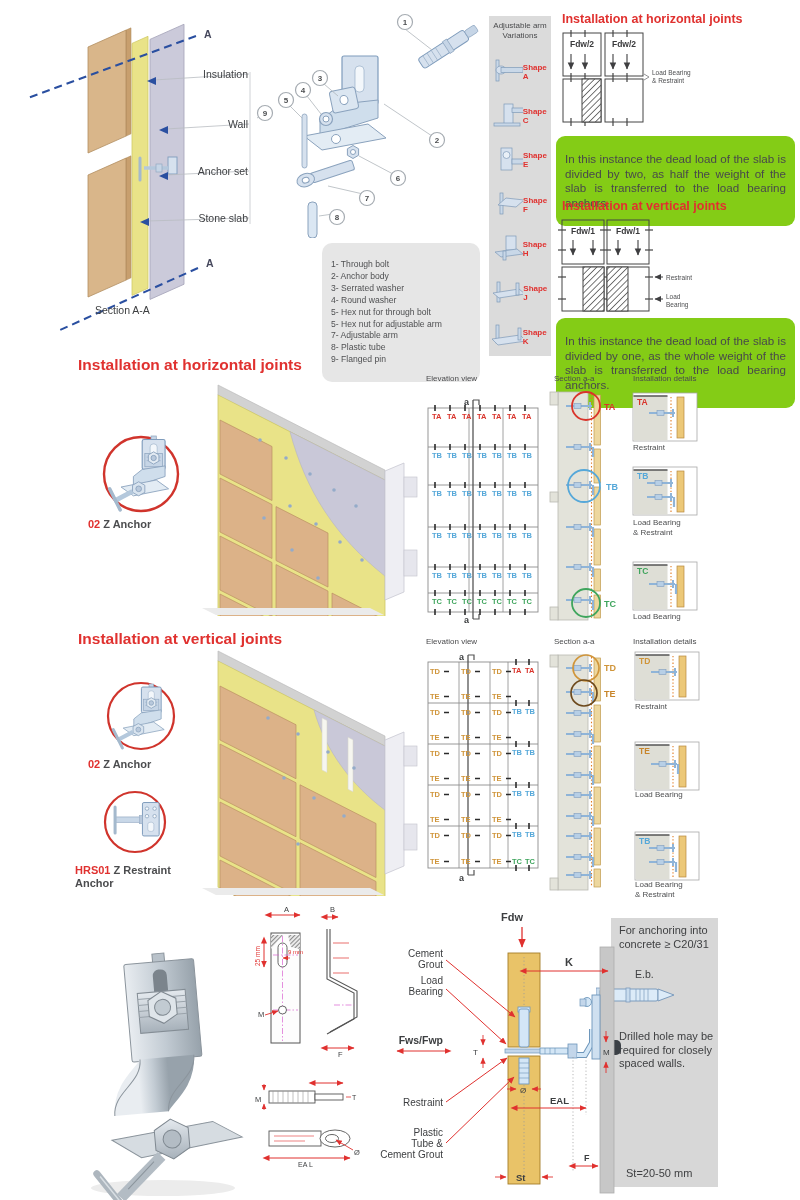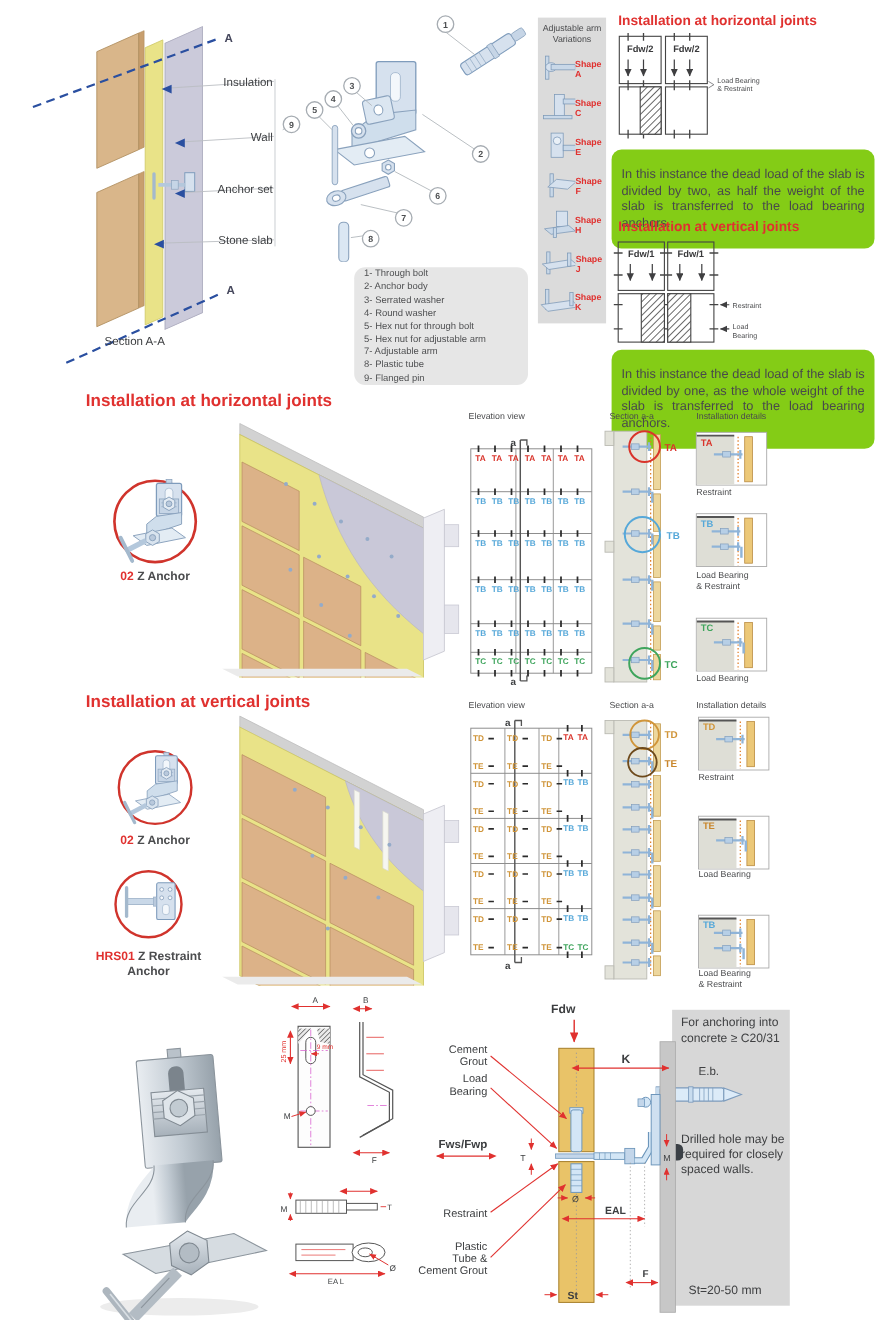--- a/index.html
+++ b/index.html
@@ -5,29 +5,29 @@
   html,body{margin:0;padding:0;background:#fff;}
   #page{position:relative;width:800px;height:1200px;background:#fff;overflow:hidden;
         font-family:"Liberation Sans",sans-serif;}
   .abs{position:absolute;}
   svg text{font-family:"Liberation Sans",sans-serif;}
   .redhead{color:#e0312f;font-weight:bold;}
   .h-small{font-size:12.5px;}
   .h-big{font-size:15.5px;}
   .gbox{background:#84cc16;border-radius:9px;padding:16px 9px;font-size:11.6px;
         line-height:14.6px;color:#48494b;text-align:justify;}
-  .partsbox{background:#e6e6e6;border-radius:10px;padding:0 9px;font-size:8.6px;
+  .partsbox{background:#e6e6e6;border-radius:10px;padding:16px 9px;font-size:8.6px;
         line-height:11.9px;color:#4f5052;}
   .armpanel{background:#dbdbdb;display:flex;flex-direction:column;align-items:center;
         justify-content:space-between;padding:5px 0 6px 0;box-sizing:border-box;}
   .armtitle{font-size:8px;color:#4a4b4d;text-align:center;line-height:9.5px;}
   .armshape{display:flex;align-items:center;}
   .armlabel{font-size:8px;color:#e0312f;font-weight:bold;margin-top:1px;}
   .capline{font-size:8px;line-height:9.6px;color:#4d4e50;}
-  .anch-cap{font-size:11px;font-weight:bold;color:#4c4d4f;text-align:center;line-height:12.5px;}
+  .anch-cap{font-size:11px;font-weight:bold;color:#4c4d4f;line-height:12.5px;}
   .anch-code{color:#e0312f;}
   .paneltext{font-size:11px;color:#3f4042;line-height:13.5px;}
   .graypanel{background:#d7d7d7;}
   .hole{background:#3b4046;border-radius:0 5px 5px 0;}
 </style>
 </head>
 <body>
 
 <div id="page">
 
@@ -224,21 +224,21 @@
   <div>2- Anchor body</div>
   <div>3- Serrated washer</div>
   <div>4- Round washer</div>
   <div>5- Hex nut for through bolt</div>
   <div>5- Hex nut for adjustable arm</div>
   <div>7- Adjustable arm</div>
   <div>8- Plastic tube</div>
   <div>9- Flanged pin</div>
 </div>
 
-<div class="abs armpanel" style="left:489px;top:16px;width:62px;height:278px">
+<div class="abs armpanel" style="left:489px;top:16px;width:62px;height:340px">
   <div class="armtitle">
     <div>Adjustable arm</div>
         <div>Variations</div>
   </div>
   <div class="armshape">
     <svg width="38" height="26">
           <rect x="7" y="2" width="3" height="21" fill="#c9d8e8" stroke="#7e9ab8" stroke-width="0.7"></rect>
           <ellipse cx="12" cy="12" rx="5" ry="4" fill="#d6e1ee" stroke="#7e9ab8" stroke-width="0.7"></ellipse>
           <rect x="12" y="9.5" width="22" height="5" fill="#c9d8e8" stroke="#7e9ab8" stroke-width="0.7"></rect>
         </svg>

